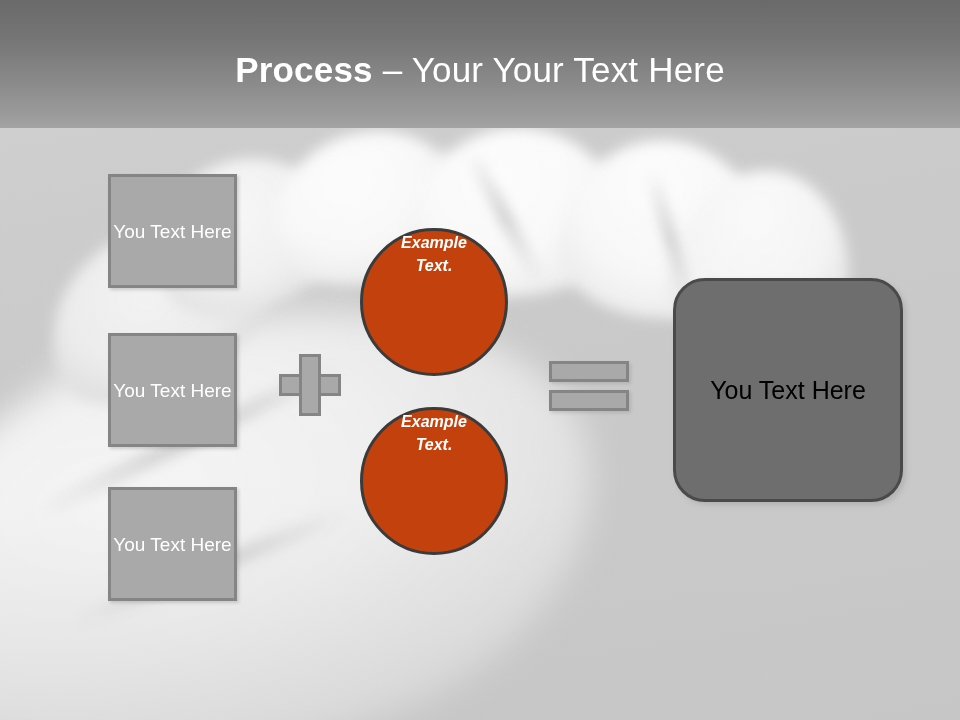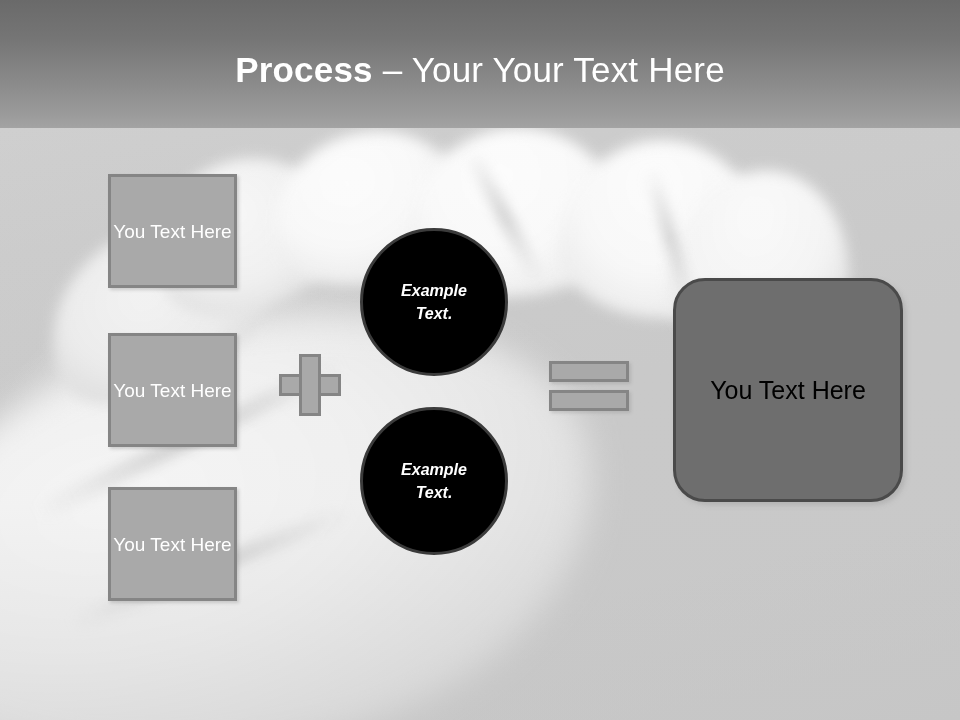--- a/index.html
+++ b/index.html
@@ -145,24 +145,24 @@
     background: #a9a9a9;
   }
 
   
   .circle {
     position: absolute;
     width: 148px;
     height: 148px;
     box-sizing: border-box;
     border-radius: 50%;
-    background: #000000;
+    background: #c2410c;
     border: 3px solid #3b3b3b;
     display: flex;
-    align-items: center;
+    align-items: flex-start;
     justify-content: center;
     color: #ffffff;
     font-size: 16px;
     line-height: 23px;
     font-weight: bold;
     font-style: italic;
     text-align: center;
   }
   .circle1 { left: 360px; top: 228px; }
   .circle2 { left: 360px; top: 407px; }

